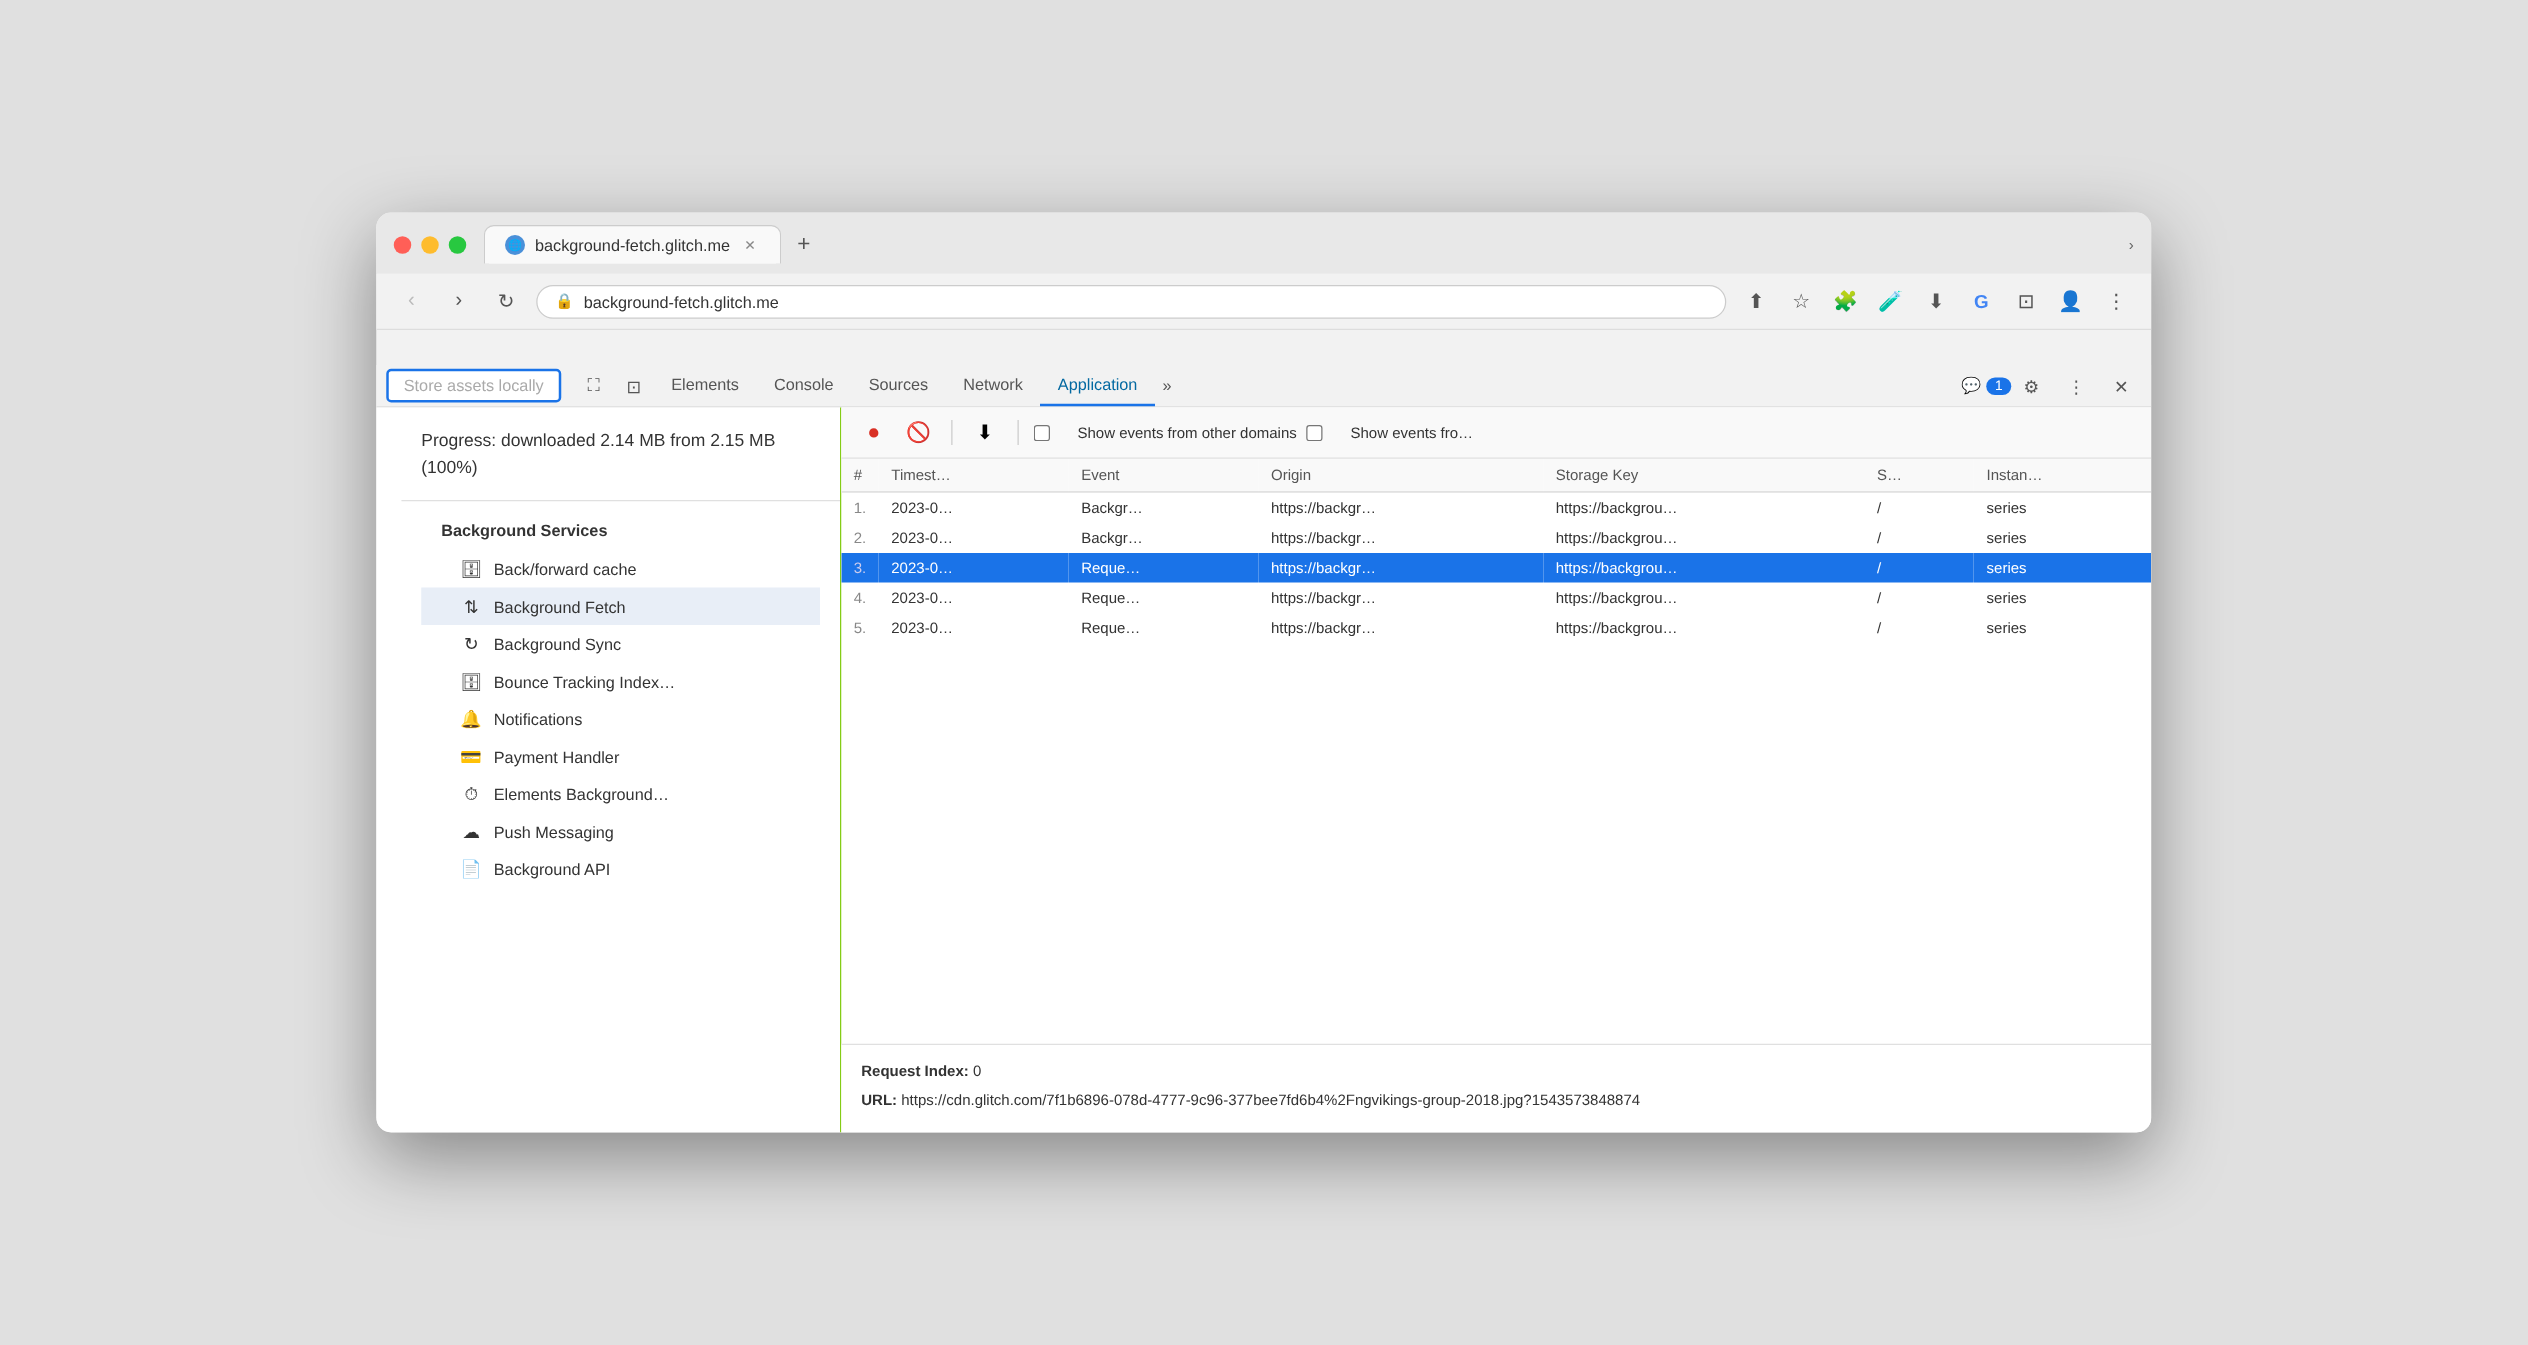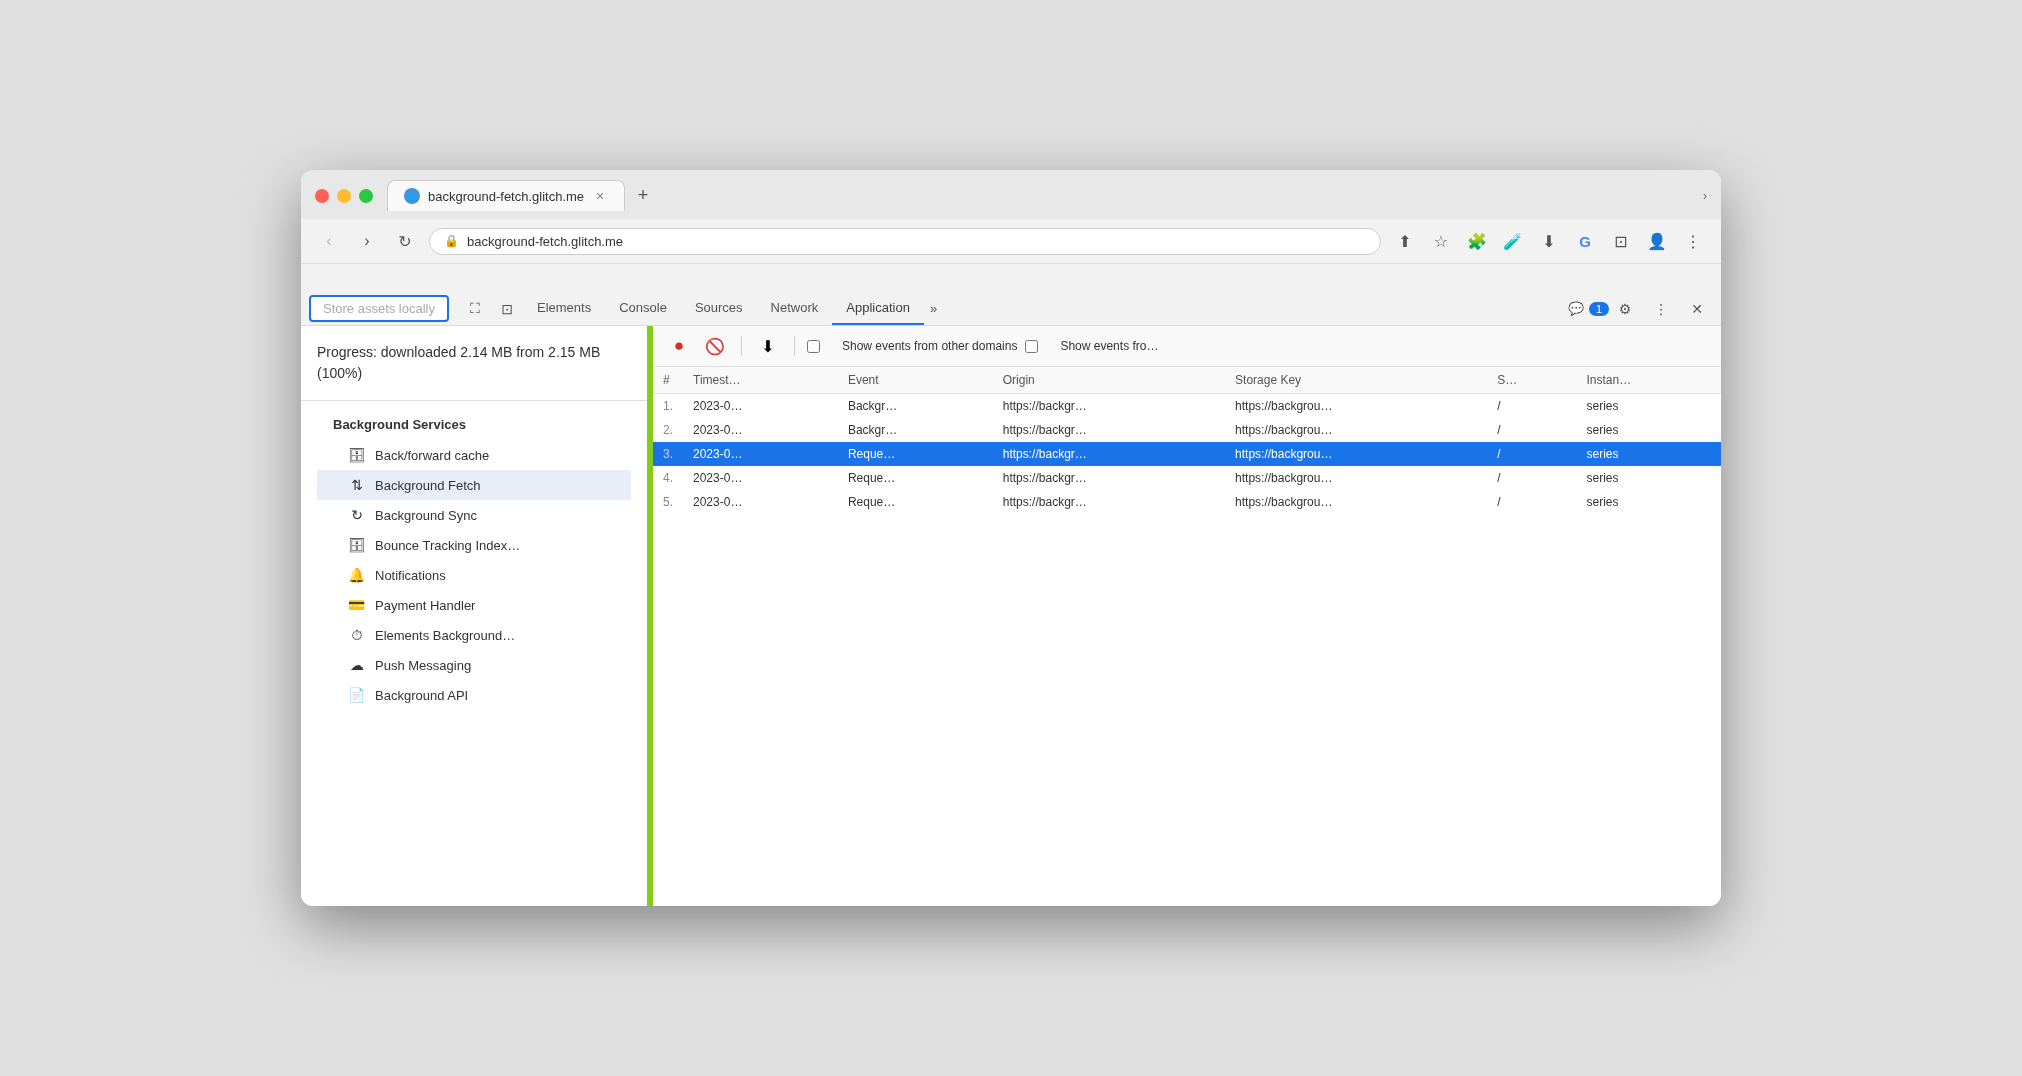--- a/index.html
+++ b/index.html
@@ -188,21 +188,21 @@
     }
     .devtools-tab {
       padding: 8px 14px;
       font-size: 13px;
       color: #555;
       cursor: pointer;
       border-bottom: 2px solid transparent;
       white-space: nowrap;
     }
     .devtools-tab.active {
-      color: #404040;
+      color: #0369a1;
       border-bottom: 2px solid #1a73e8;
     }
     .devtools-tab-more {
       padding: 8px 6px;
       font-size: 13px;
       color: #555;
       cursor: pointer;
     }
     .badge {
       background: #1a73e8;
@@ -220,22 +220,23 @@
     }
     
     .main-content {
       display: flex;
       height: 580px;
       background: white;
     }
     
     .left-panel {
       width: 352px;
-      border-right: 6px solid #84cc16;
+      border-right: 1px solid #84cc16;
       overflow-y: auto;
+      margin-left: 20px;
     }
     .page-content {
       padding: 16px;
       font-size: 14px;
       color: #333;
       line-height: 1.5;
       border-bottom: 1px solid #e0e0e0;
     }
     
     .sidebar {
@@ -551,15 +552,25 @@
                 <td>Reque…</td>
                 <td>https://backgr…</td>
                 <td>https://backgrou…</td>
                 <td>/</td>
                 <td>series</td>
               </tr>
             </tbody>
         </table>
       </div>
 
+      <div class="detail-panel">
+        <p>
+          <strong>Request Index:</strong>
+          <span>0</span>
+        </p>
+        <p>
+          <strong>URL:</strong>
+          <span>https://cdn.glitch.com/7f1b6896-078d-4777-9c96-377bee7fd6b4%2Fngvikings-group-2018.jpg?1543573848874</span>
+        </p>
+      </div>
     </div>
   </div>
 </div>
 
 </body></html>

